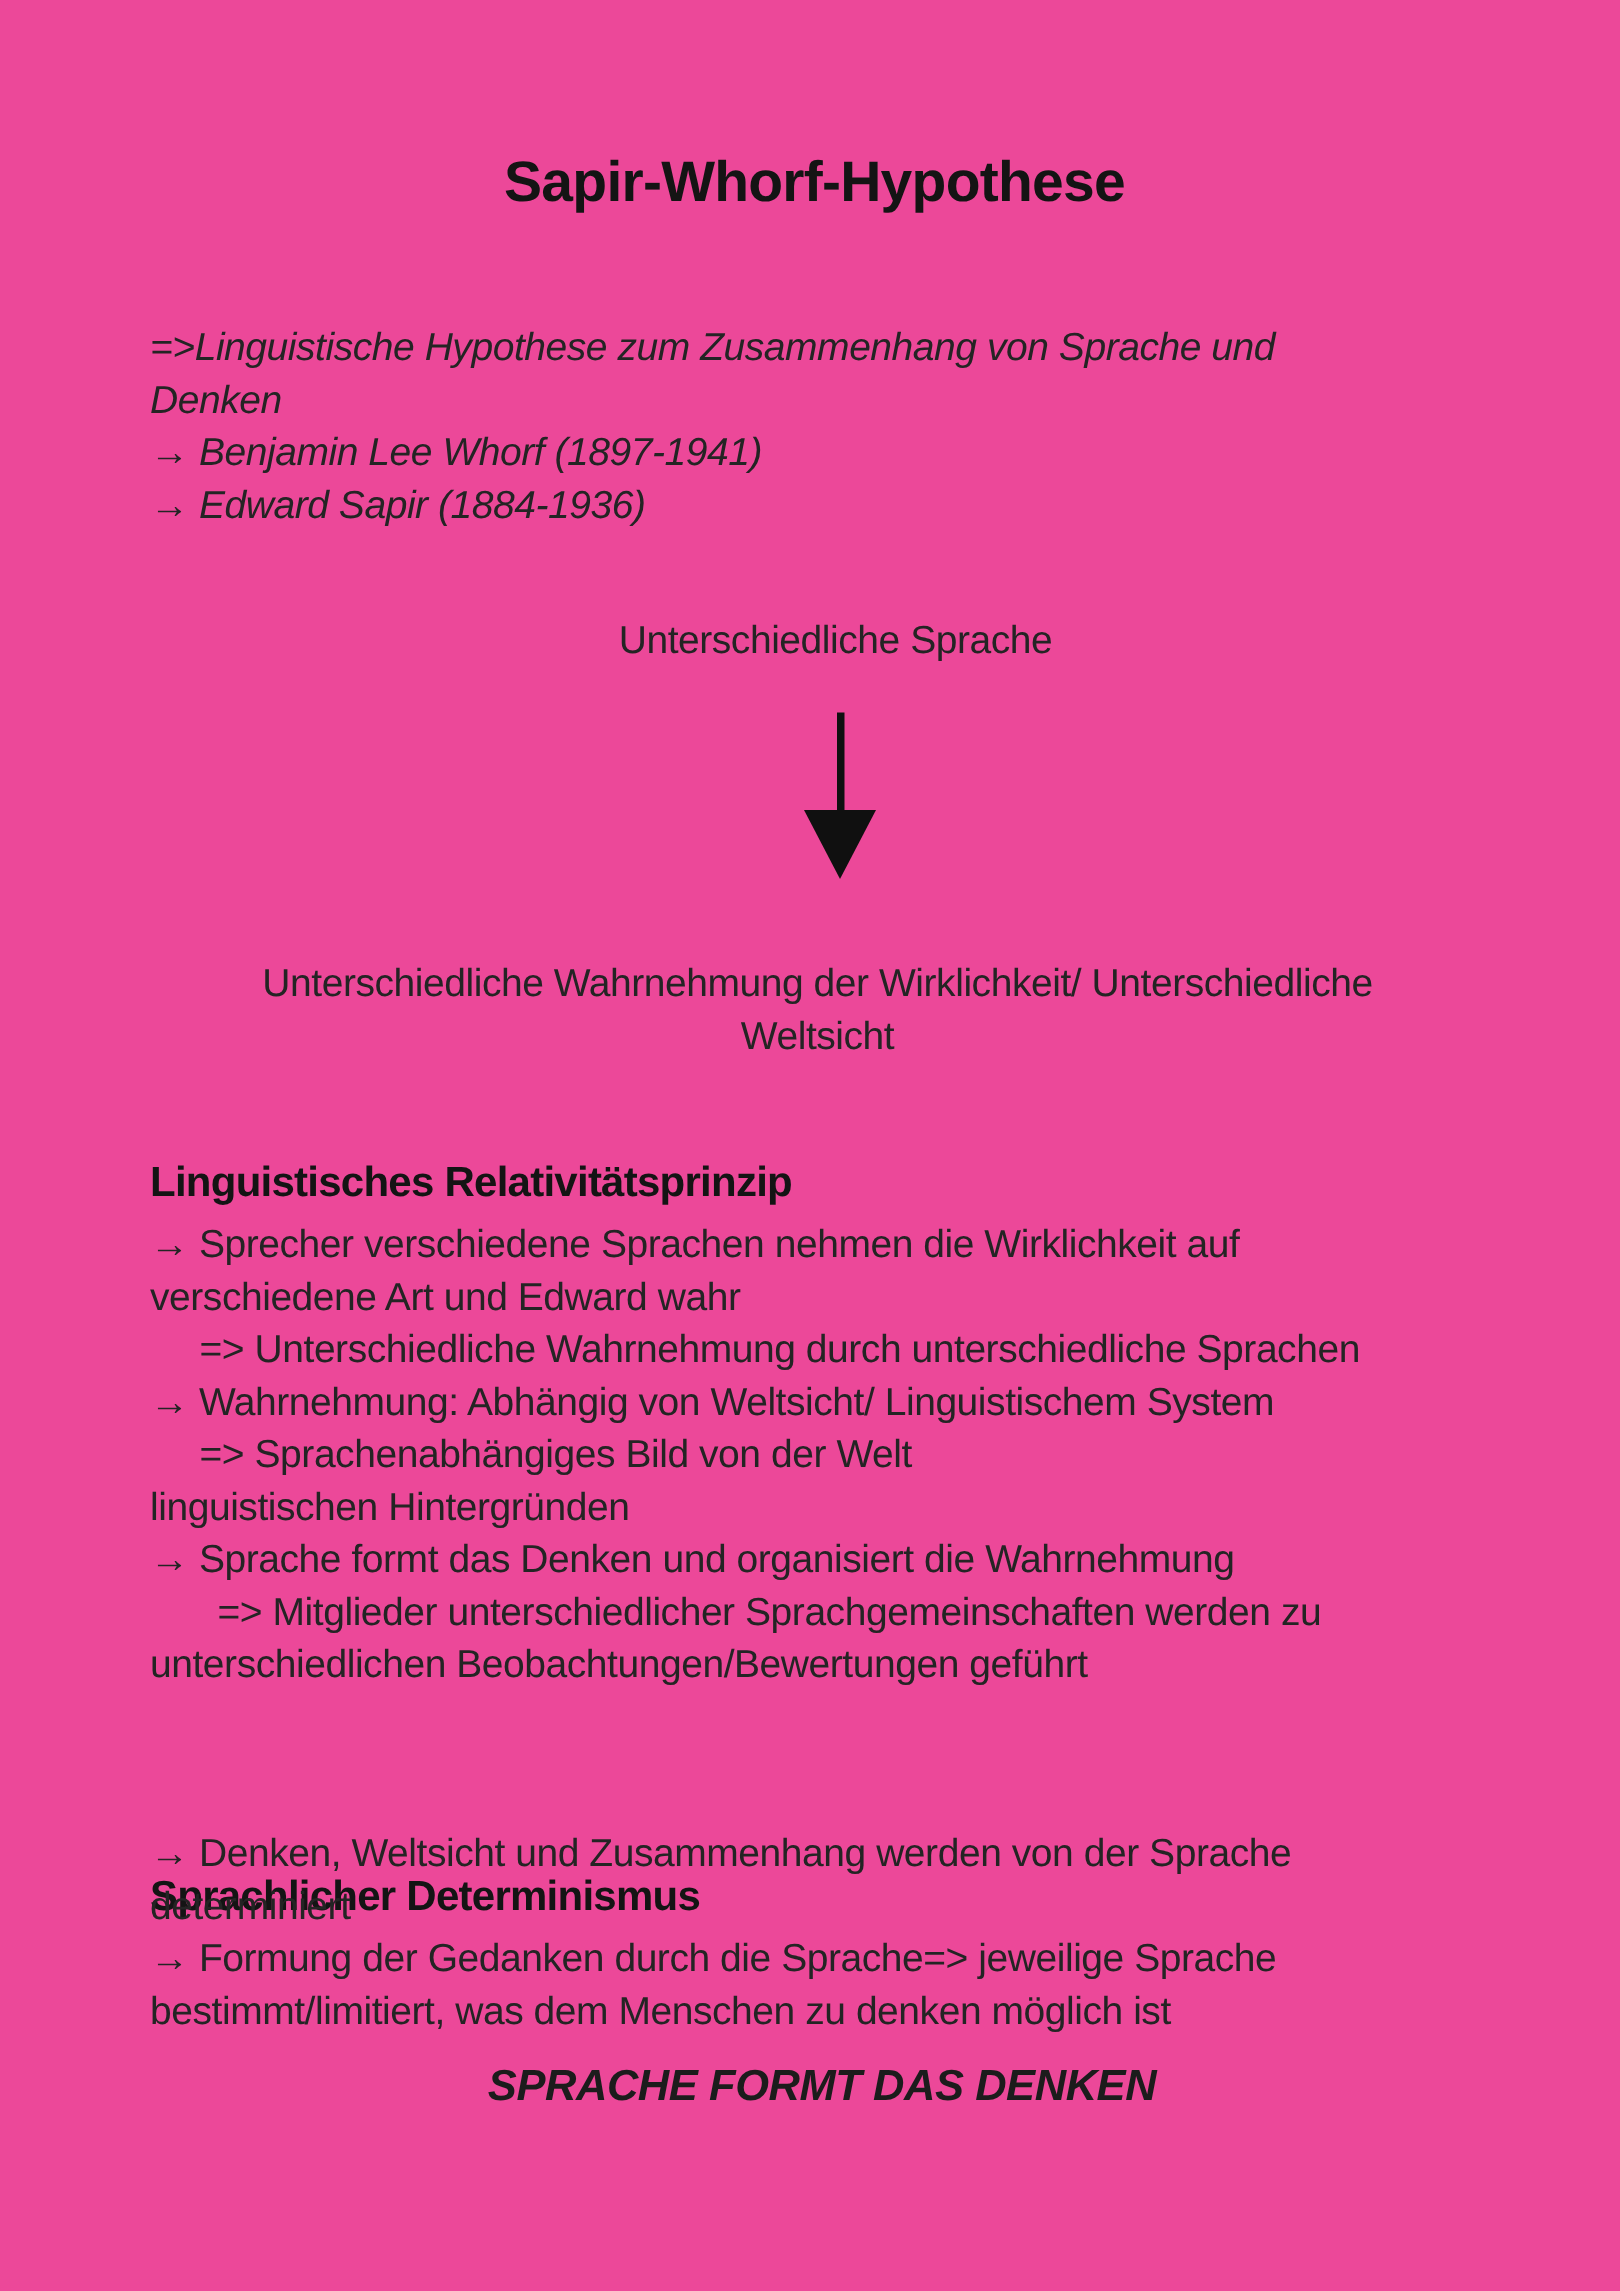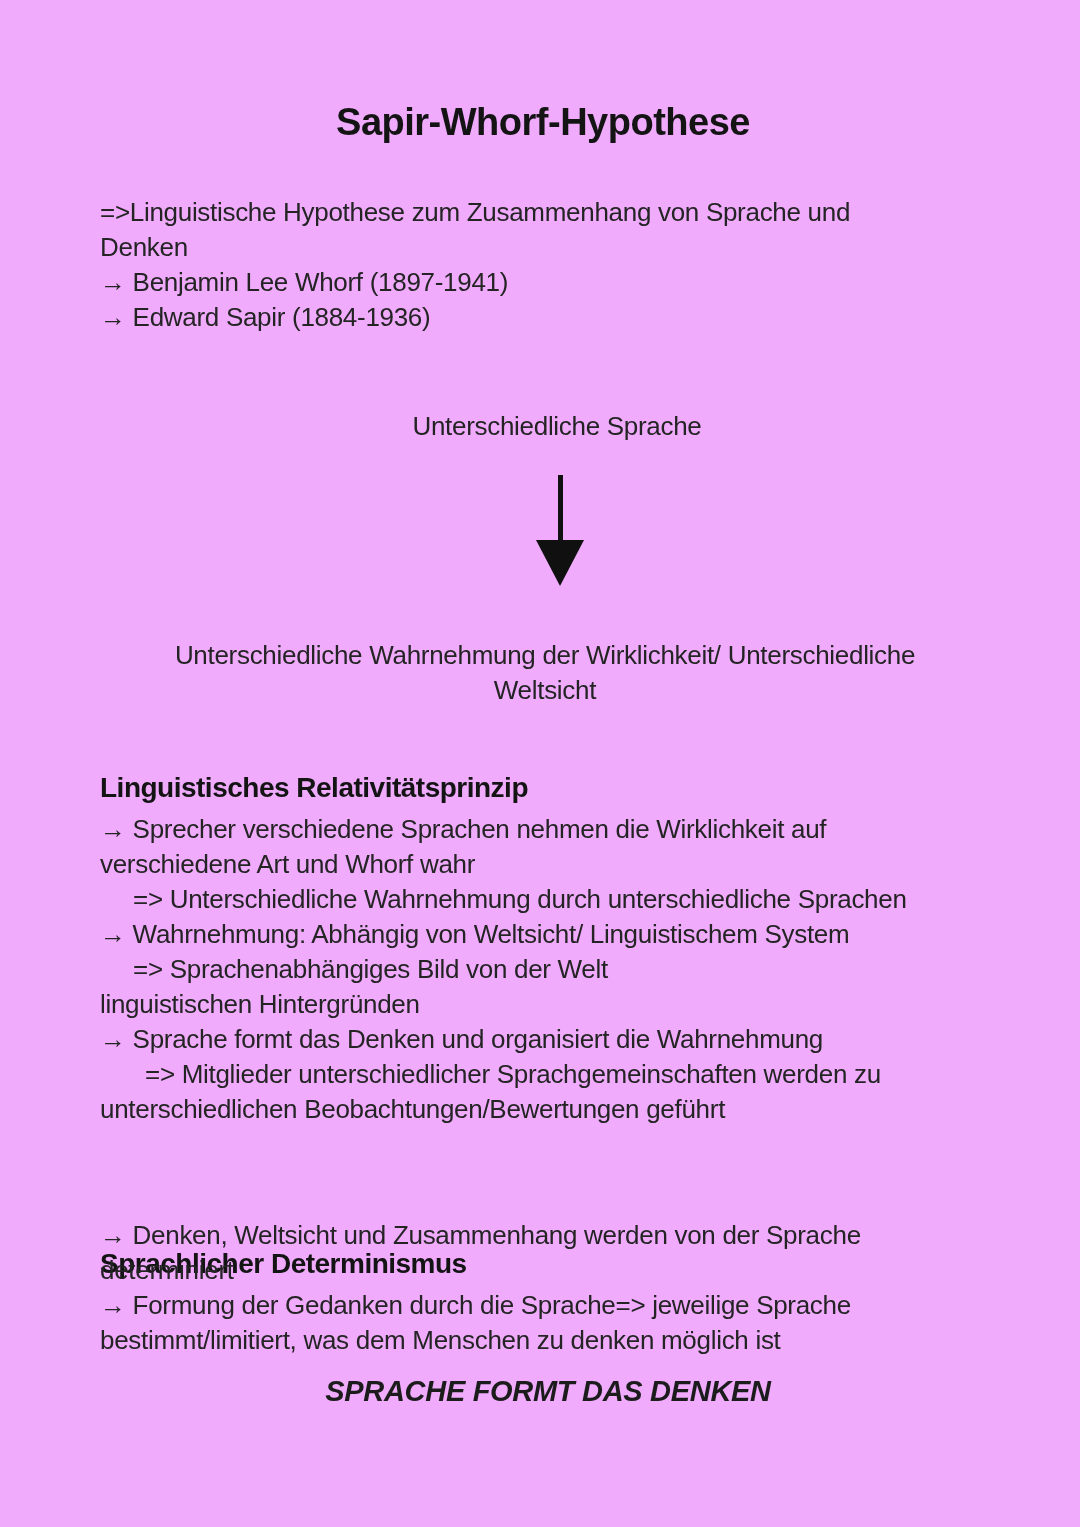--- a/index.html
+++ b/index.html
@@ -1,38 +1,38 @@
 <!DOCTYPE html>
 <html><head>
 <meta charset="utf-8">
 <style>
   html, body { margin: 0; padding: 0; background: #ffffff; }
   .page {
     position: relative;
     width: 1080px;
     height: 1527px;
-    background: #f0abfc;
+    background: #ec4899;
     overflow: hidden;
     font-family: "Liberation Sans", "DejaVu Sans", sans-serif;
     color: #242424;
   }
   .abs { position: absolute; }
   .doc-title {
     top: 101px; left: 3px; width: 1080px;
     text-align: center;
     font-size: 38px; font-weight: bold; color: #141414;
     letter-spacing: -0.5px;
   }
   .text-block {
     font-size: 26px;
     line-height: 35px;
     letter-spacing: -0.3px;
     white-space: nowrap;
   }
-  .intro-block { top: 195px; left: 100px; }
+  .intro-block { top: 214px; left: 100px; font-style: italic; }
   .line { white-space: nowrap; }
   .indent-0 { padding-left: 0; }
   .indent-1 { padding-left: 33px; }
   .indent-2 { padding-left: 45px; }
   .flow-top-label {
     top: 411px; left: 17px; width: 1080px;
     text-align: center;
     font-size: 26px; letter-spacing: -0.3px;
   }
   .arrow-wrap { top: 475px; left: 0; width: 1080px; height: 112px; }
@@ -90,21 +90,21 @@
 
   <div class="abs flow-bottom-label">
       <div class="line indent-0">Unterschiedliche Wahrnehmung der Wirklichkeit/ Unterschiedliche</div>
       <div class="line indent-0">Weltsicht</div>
     </div>
 
   <div class="abs section-heading heading-1">Linguistisches Relativitätsprinzip</div>
 
   <div class="abs text-block lines-1">
       <div class="line indent-0">→ Sprecher verschiedene Sprachen nehmen die Wirklichkeit auf</div>
-      <div class="line indent-0">verschiedene Art und Whorf wahr</div>
+      <div class="line indent-0">verschiedene Art und Edward wahr</div>
       <div class="line indent-1">=&gt; Unterschiedliche Wahrnehmung durch unterschiedliche Sprachen</div>
       <div class="line indent-0">→ Wahrnehmung: Abhängig von Weltsicht/ Linguistischem System</div>
       <div class="line indent-1">=&gt; Sprachenabhängiges Bild von der Welt</div>
       <div class="line indent-0">linguistischen Hintergründen</div>
       <div class="line indent-0">→ Sprache formt das Denken und organisiert die Wahrnehmung</div>
       <div class="line indent-2">=&gt; Mitglieder unterschiedlicher Sprachgemeinschaften werden zu</div>
       <div class="line indent-0">unterschiedlichen Beobachtungen/Bewertungen geführt</div>
     </div>
 
   <div class="abs section-heading heading-2">Sprachlicher Determinismus</div>

